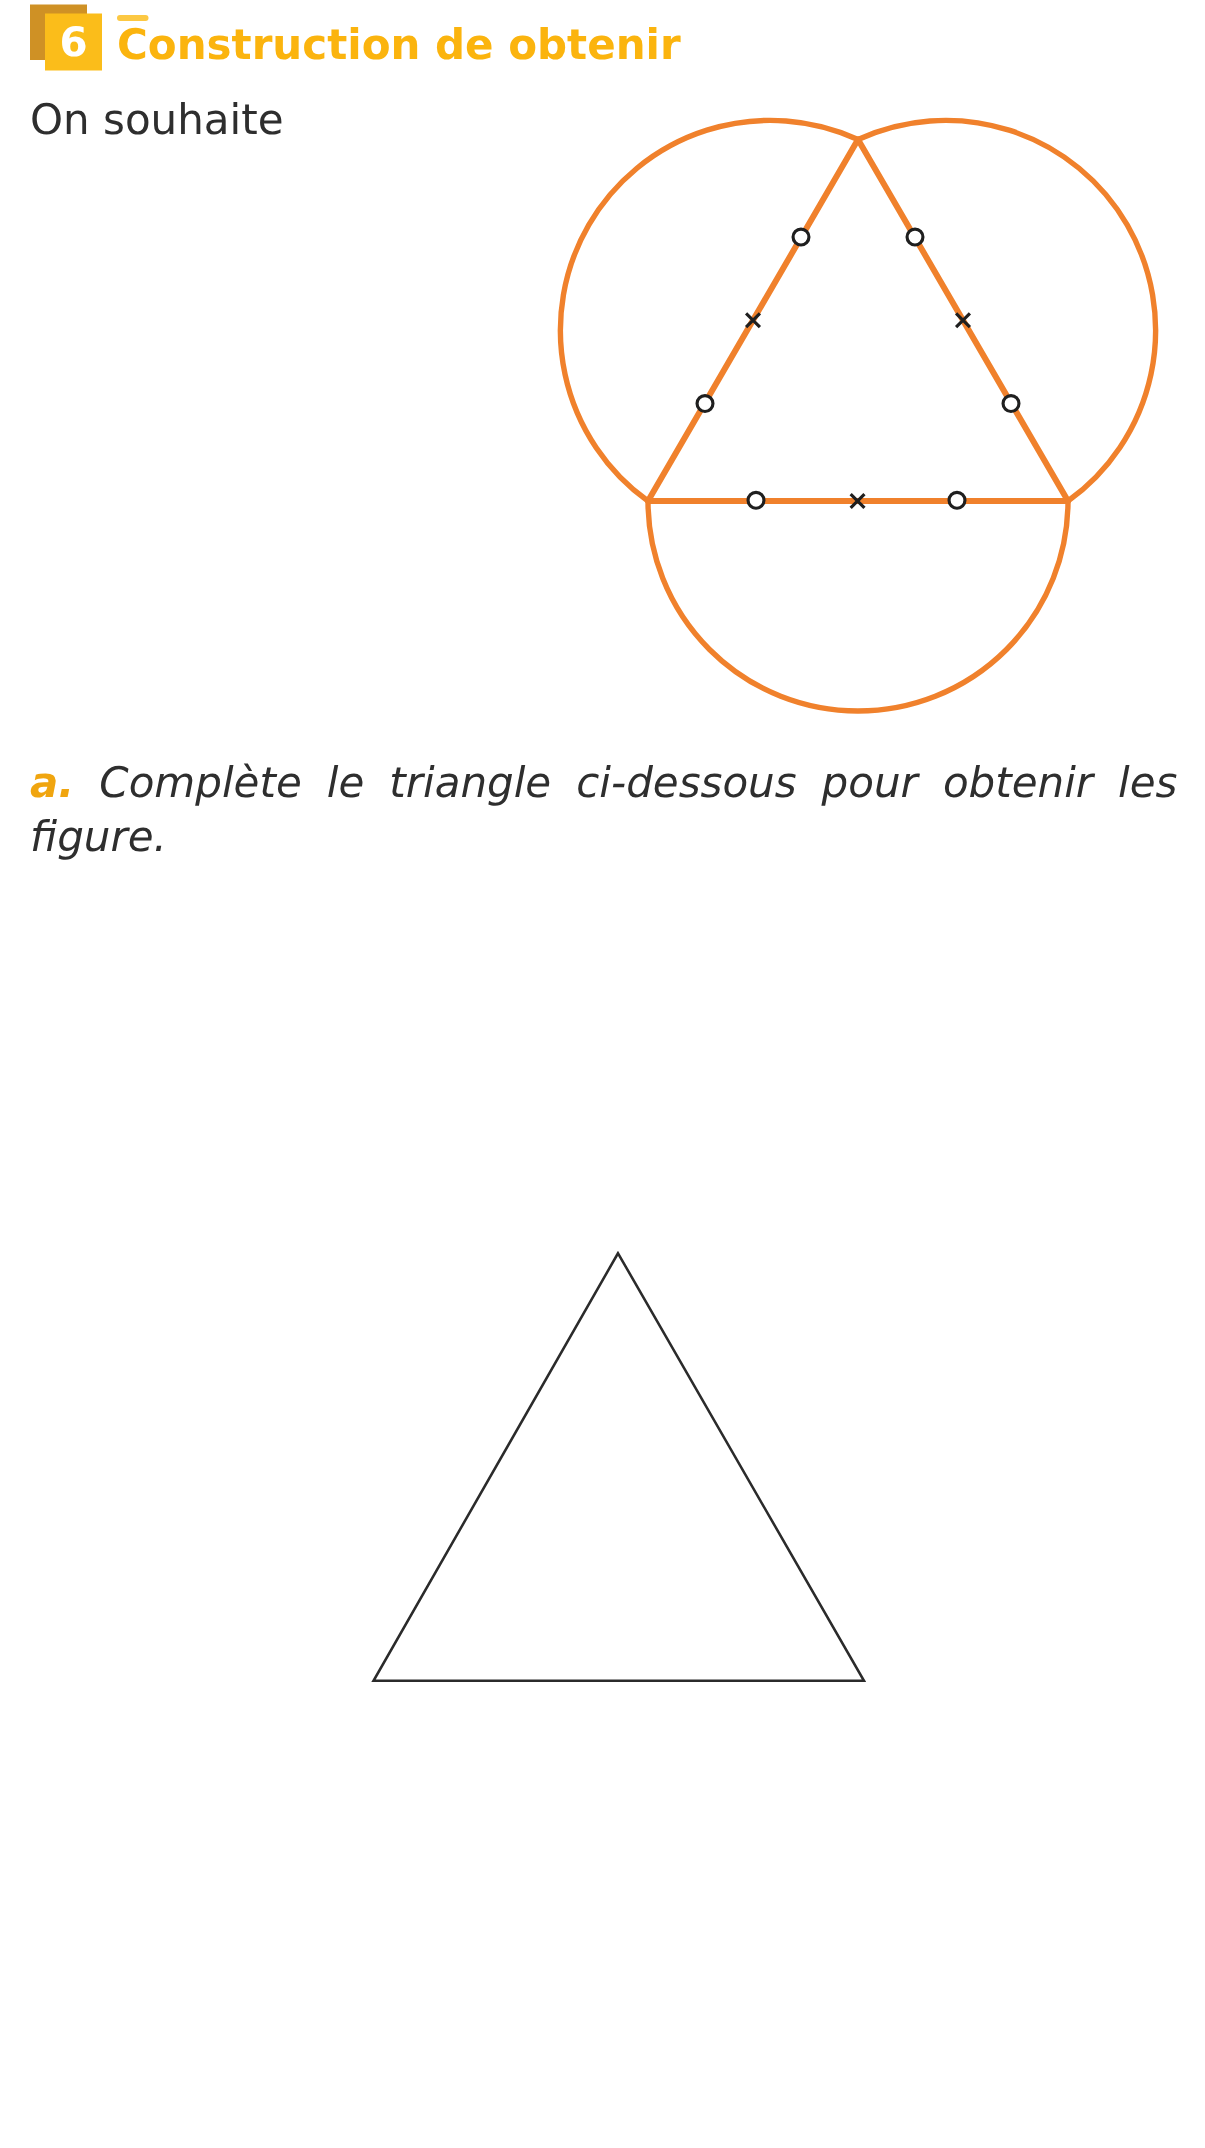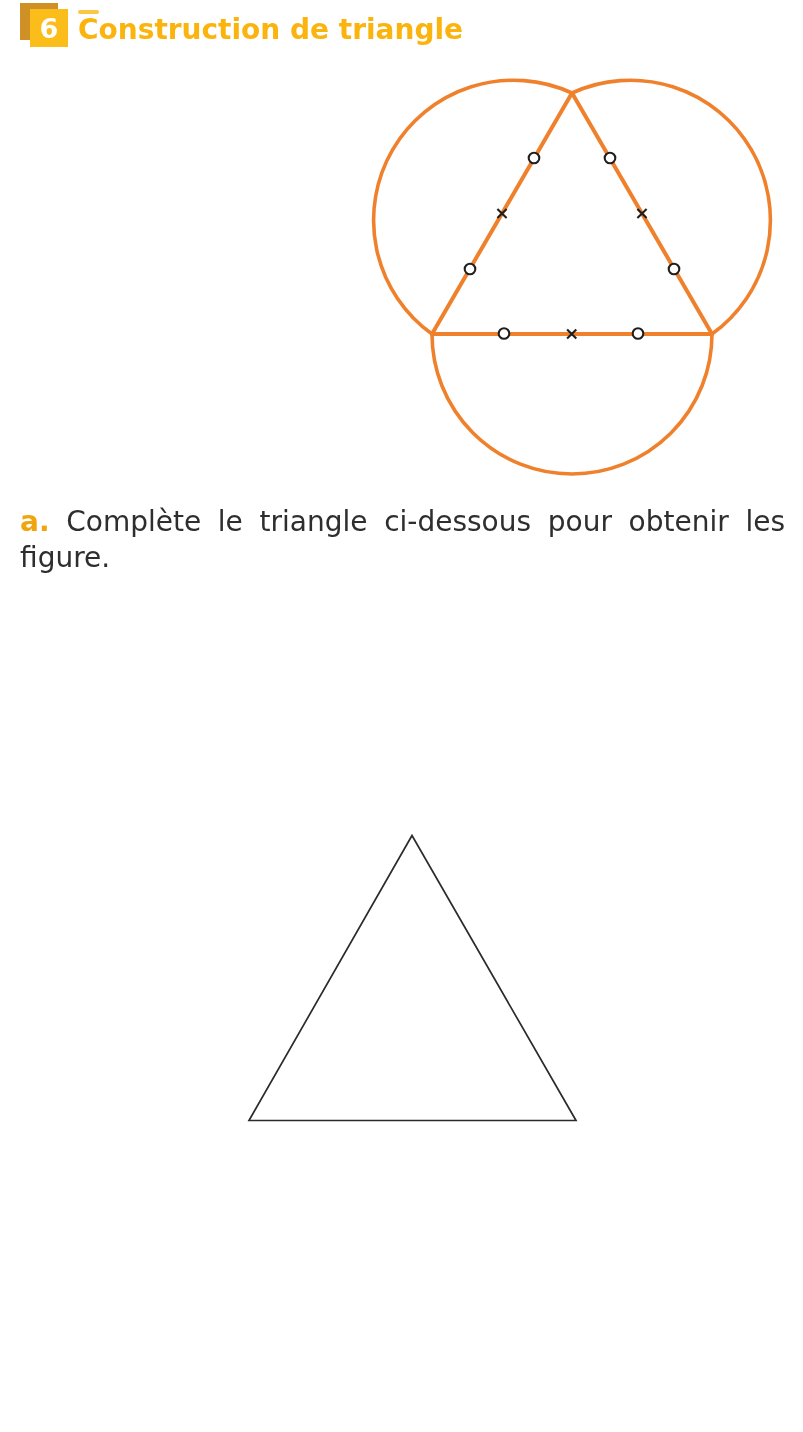--- a/index.html
+++ b/index.html
@@ -41,40 +41,41 @@
     font-size: 28px; line-height: 35px; color: #2e2e2e;
   }
 
   
   .figure-svg { position: absolute; left: 356px; top: 67px; }
   .blank-svg  { position: absolute; left: 242px; top: 828px; }
 
   
   .task {
     position: absolute; left: 20px; top: 504px; width: 765px;
-    font-size: 28px; line-height: 35.5px; color: #2e2e2e;
+    font-size: 28px; line-height: 35.5px; color: #2e2e2e; font-style: italic;
   }
   .task-line1 { text-align: justify; text-align-last: justify; }
   .task-label { font-weight: bold; color: #f0a50f; }
 </style>
 </head>
 <body>
 
 <div class="page">
 
   <div class="badge">
     <div class="badge-shadow"></div>
     <div class="badge-front">
       <span>6</span>
     </div>
   </div>
   <div class="artifact"></div>
-  <h1 class="title" style="margin:0">Construction de triangle</h1>
+  <h1 class="title" style="margin:0">Construction de obtenir</h1>
 
   <div class="intro">
+    <div>On souhaite</div>
   </div>
 
   <svg class="figure-svg" width="432" height="413" viewBox="356 67 432 413">
 
     <g fill="none" stroke-linecap="round" stroke="#F0812C">
       <path d="M 572 93 L 432 334 L 712 334 Z" stroke-width="4" stroke-linejoin="round"></path>
       <path d="M 572 93 A 140 140 0 0 0 432 334" stroke-width="3.6"></path>
       <path d="M 572 93 A 140 140 0 0 1 712 334" stroke-width="3.6"></path>
       <path d="M 432 334 A 140 140 0 0 0 712 334" stroke-width="3.6"></path>
     </g>

